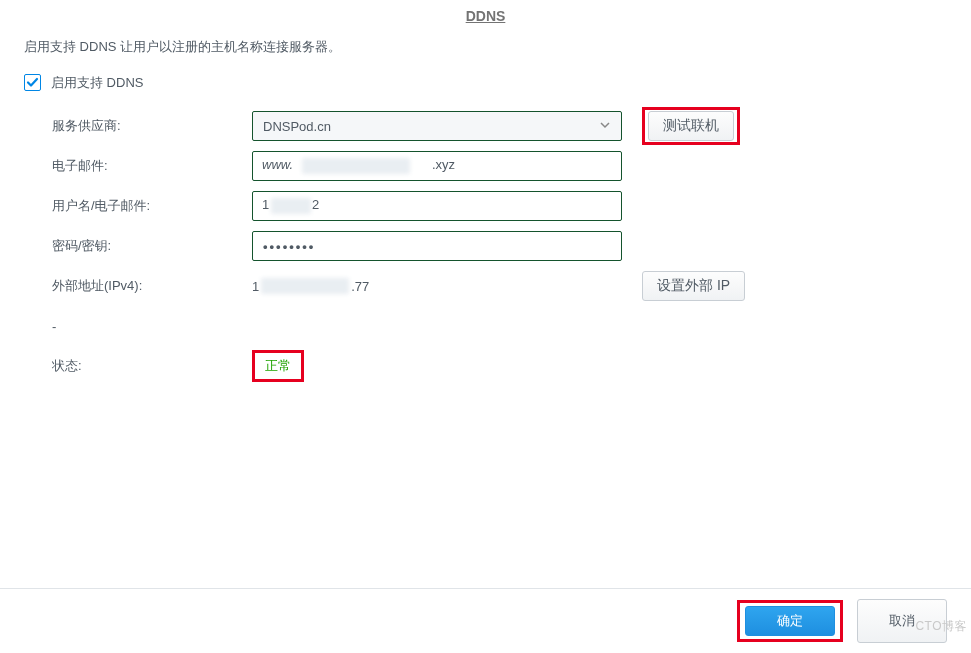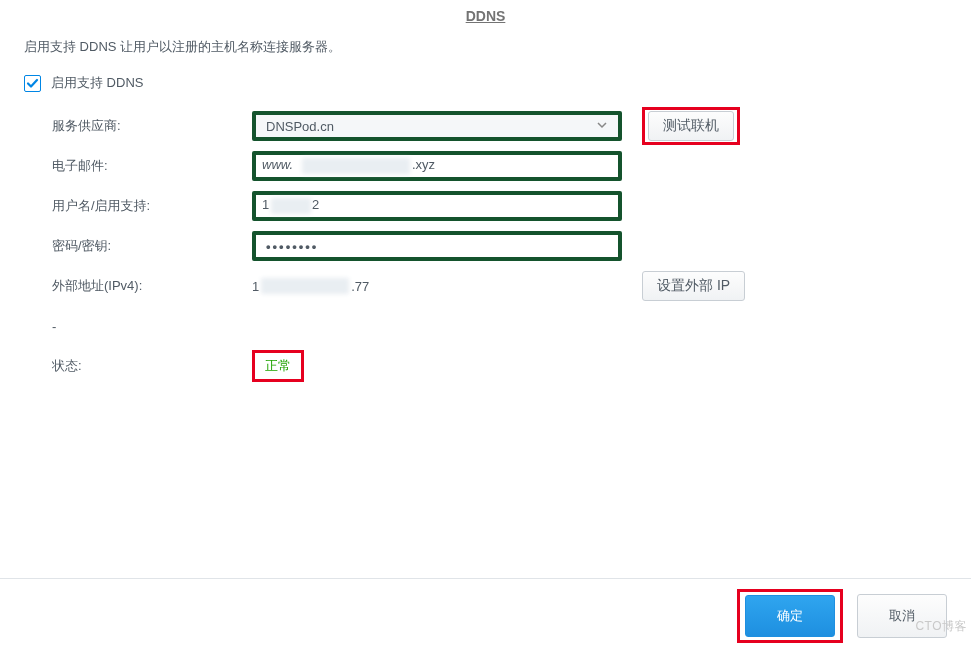--- a/index.html
+++ b/index.html
@@ -22,21 +22,21 @@
     }
     .content {
       padding: 0 24px;
     }
     .desc {
       color: #505A64;
       margin-bottom: 18px;
     }
     .checkbox-row {
       display: flex;
-      align-items: flex-end;
+      align-items: flex-start;
       margin-bottom: 14px;
     }
     .checkbox {
       width: 17px;
       height: 17px;
       border: 1px solid #0086E5;
       border-radius: 2px;
       display: inline-flex;
       align-items: center;
       justify-content: center;
@@ -55,21 +55,21 @@
       width: 200px;
       color: #505A64;
     }
     .form-input-wrap {
       width: 370px;
       position: relative;
     }
     .select, .text-input {
       width: 100%;
       height: 30px;
-      border: 4px solid #14532d;
+      border: 1px solid #14532d;
       border-radius: 2px;
       background: #F5F7F9;
       padding: 0 10px;
       font-size: 13px;
       color: #505A64;
       outline: none;
     }
     .text-input { background: #fff; }
     .select {
       display: flex;
@@ -111,21 +111,21 @@
       left: 0;
       right: 0;
       border-top: 1px solid #E0E4E8;
       padding: 10px 24px 10px 24px;
       display: flex;
       justify-content: flex-end;
       gap: 14px;
       align-items: center;
     }
     .btn-primary {
-      height: 42px;
+      height: 30px;
       min-width: 90px;
       background: linear-gradient(#2fa5ef, #1e8fe0);
       color: #fff;
       border: 1px solid #1e8fe0;
       border-radius: 3px;
       font-size: 13px;
       cursor: pointer;
     }
     .btn-secondary {
       height: 44px;
@@ -193,27 +193,27 @@
       </span>
     </div>
   </div>
 
   <div class="form-row">
     <div class="form-label">电子邮件:</div>
     <div class="form-input-wrap" style="position:relative;">
       <input class="text-input" type="text" style="">
       <span style="position:absolute;left:10px;top:6px;color:#505A64;pointer-events:none;font-style:italic;">www.</span>
       <span class="blur-mask" style="left:50px;top:7px;width:108px;height:16px;"></span>
-      <span style="position:absolute;left:160px;top:6px;color:#505A64;pointer-events:none;">.xyz</span>
-    </div>
-    <div class="side-area"></div>
-  </div>
-
-  <div class="form-row">
-    <div class="form-label">用户名/启用支持:</div>
+      <span style="position:absolute;left:180px;top:6px;color:#505A64;pointer-events:none;">.xyz</span>
+    </div>
+    <div class="side-area"></div>
+  </div>
+
+  <div class="form-row">
+    <div class="form-label">用户名/电子邮件:</div>
     <div class="form-input-wrap" style="position:relative;">
       <input class="text-input" type="text" style="">
       <span style="position:absolute;left:10px;top:6px;color:#505A64;pointer-events:none;">1</span>
       <span class="blur-mask" style="left:19px;top:7px;width:40px;height:16px;"></span>
       <span style="position:absolute;left:60px;top:6px;color:#505A64;pointer-events:none;">2</span>
     </div>
     <div class="side-area"></div>
   </div>
 
   <div class="form-row">

